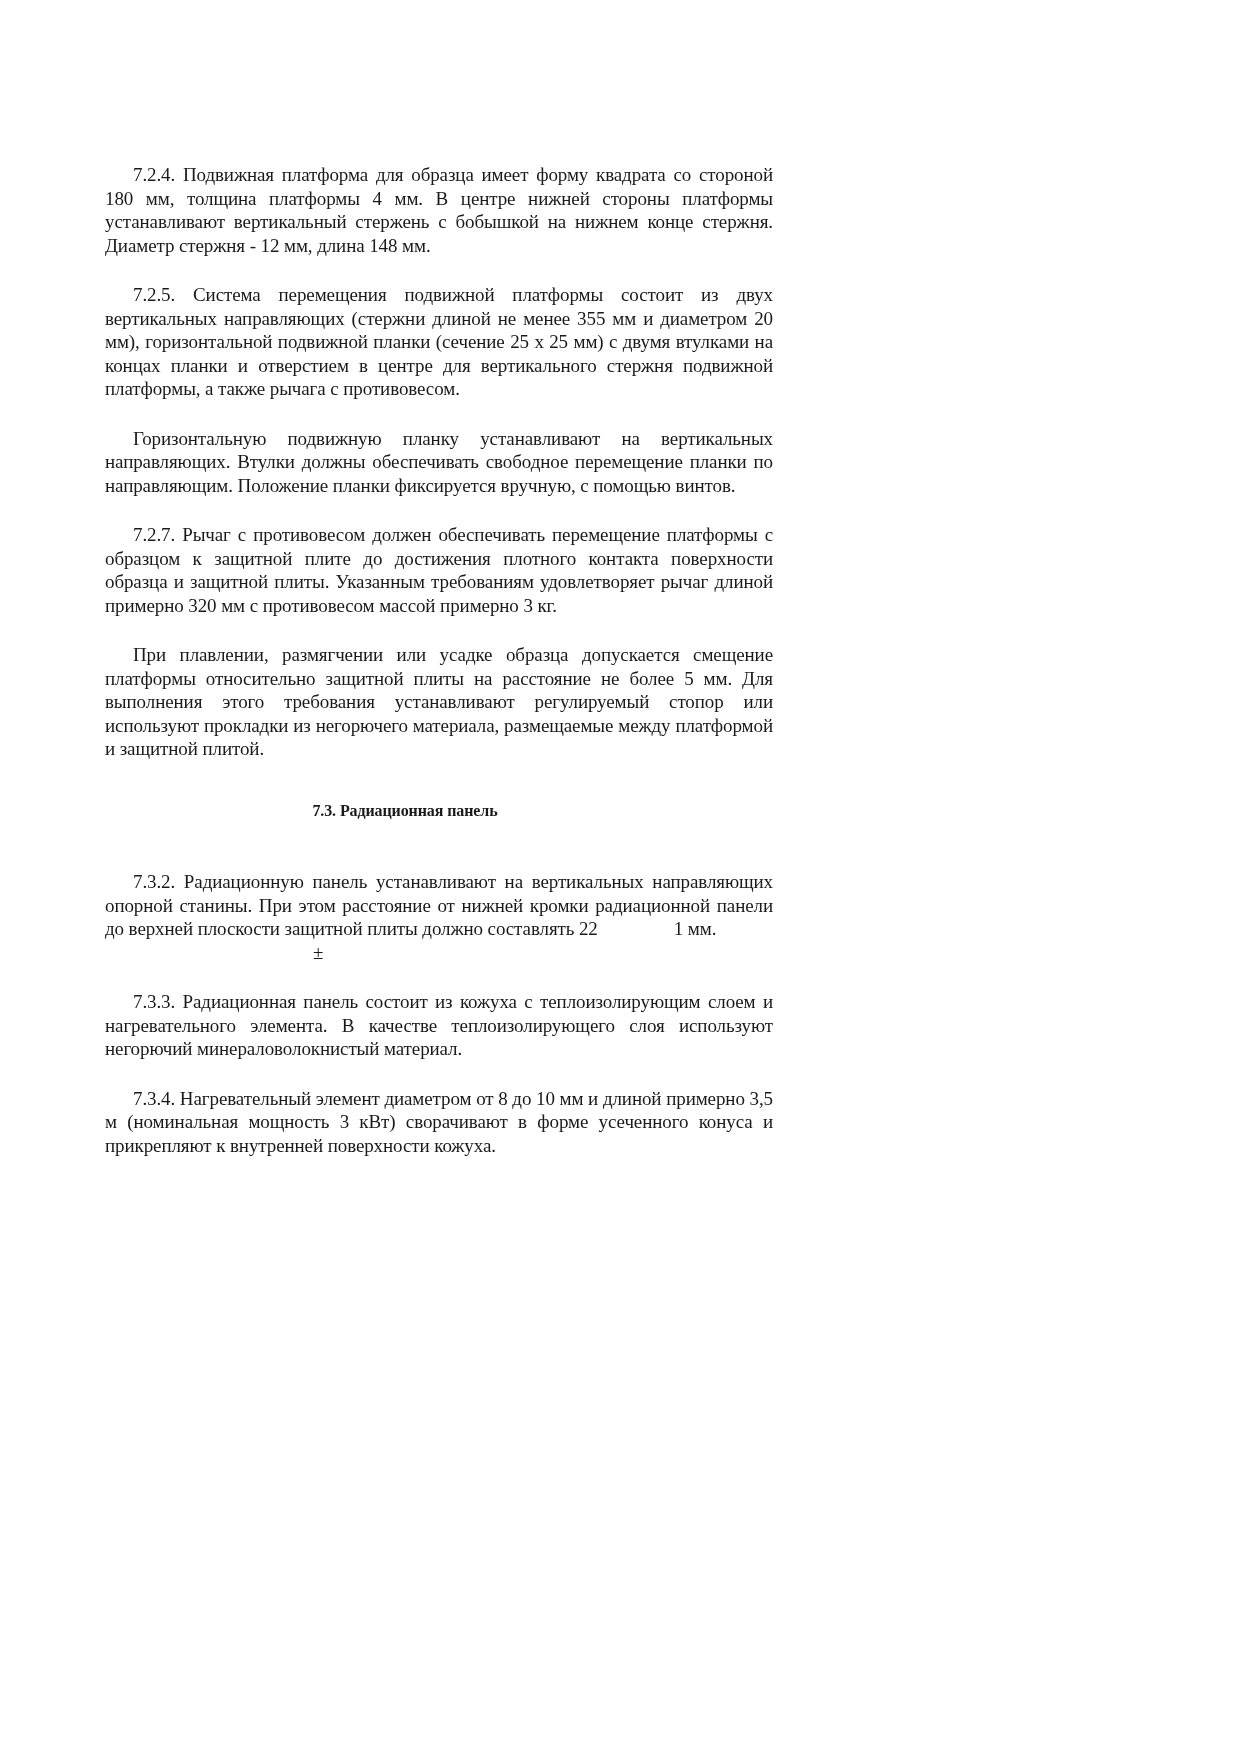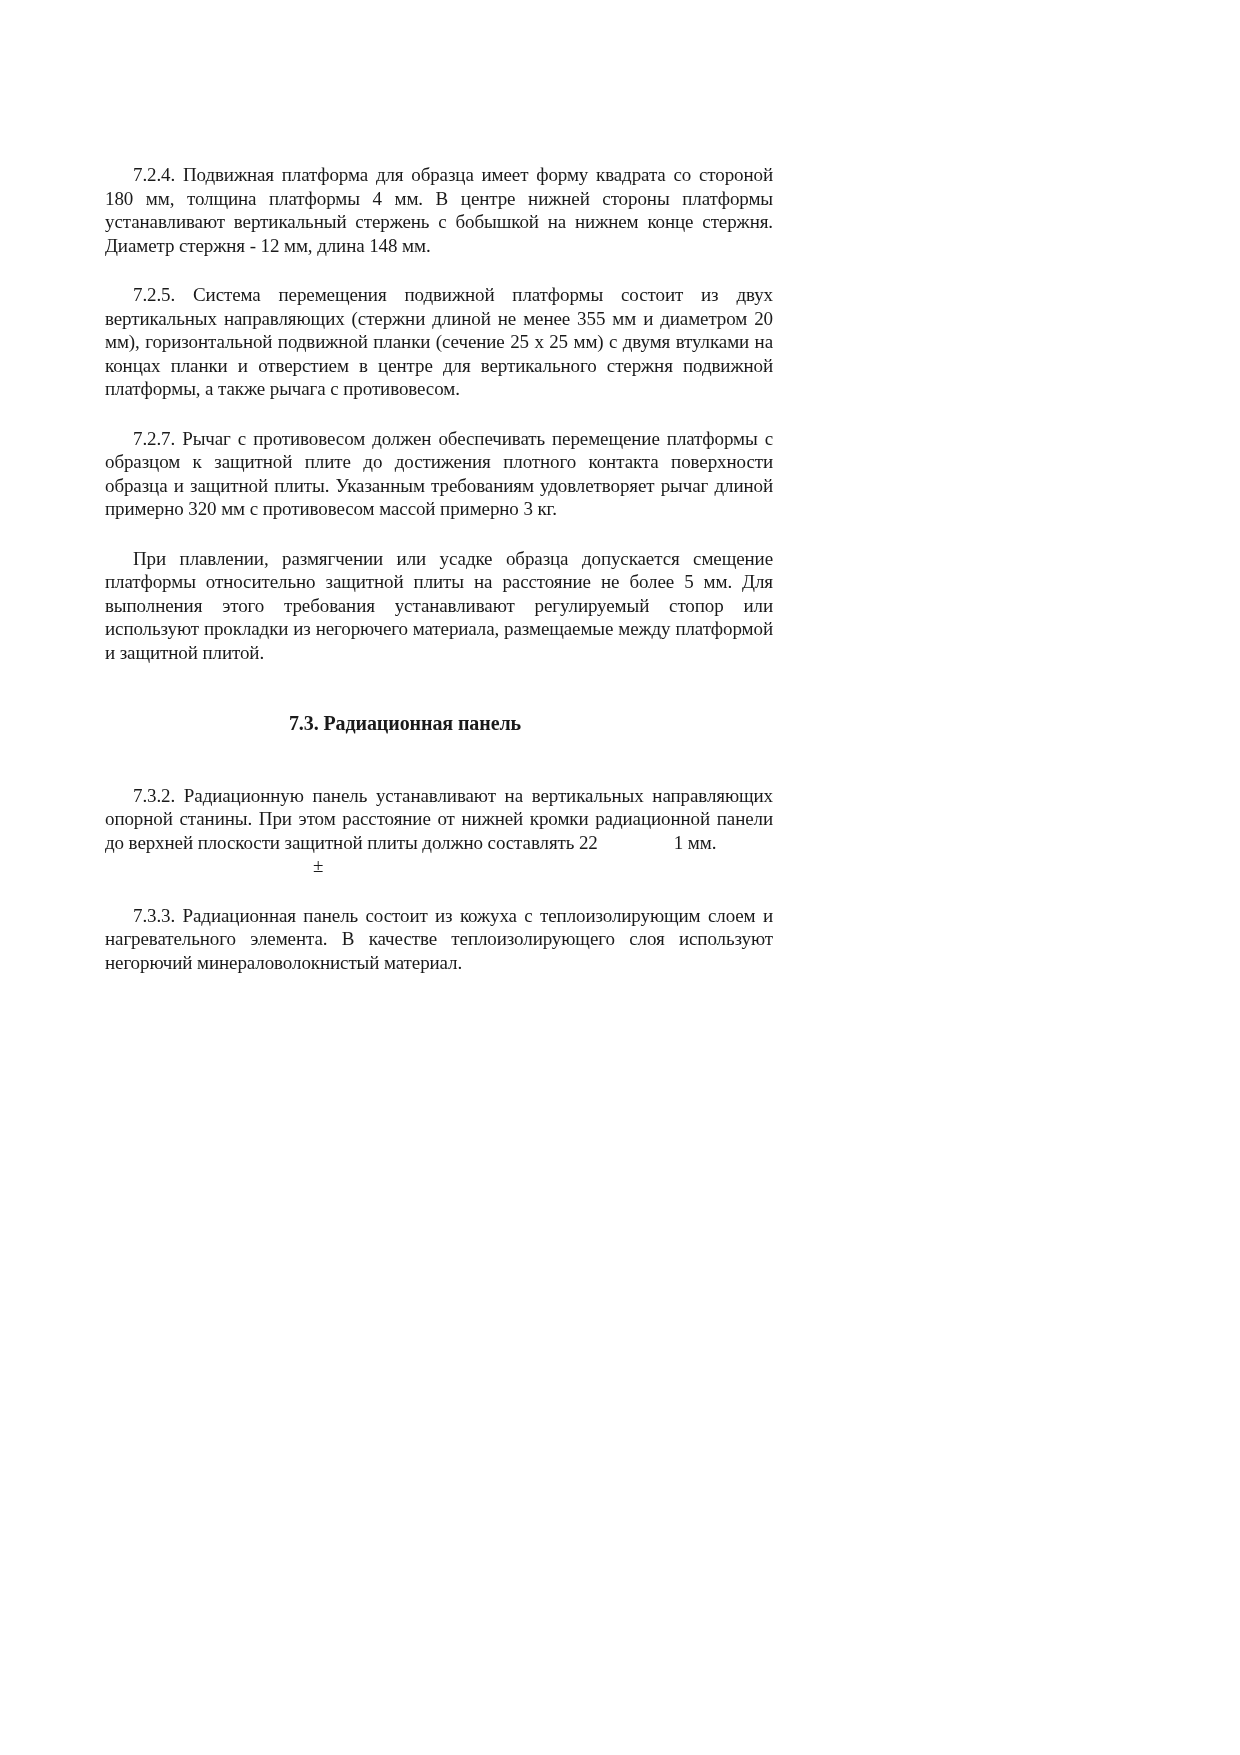--- a/index.html
+++ b/index.html
@@ -26,22 +26,22 @@
   .para {
     margin: 0 0 26px 0;
     font-size: 19px;
     line-height: 23.5px;
     text-align: justify;
     text-align-last: left;
     text-indent: 28px;
     letter-spacing: -0.1px;
   }
   .heading {
-    margin: 48px 68px 48px 0;
-    font-size: 20px;
+    margin: 38px 68px 48px 0;
+    font-size: 16px;
     line-height: 23.5px;
     font-weight: bold;
     text-align: center;
     text-indent: 0;
     letter-spacing: -0.1px;
   }
   .value-gap {
     display: inline-block;
     width: 76px;
   }
@@ -56,29 +56,31 @@
 <body>
 
 <div class="page">
   <div class="content">
 
     <p class="para">7.2.4. Подвижная платформа для образца имеет форму квадрата со стороной 180 мм, толщина платформы 4 мм. В центре нижней стороны платформы устанавливают вертикальный стержень с бобышкой на нижнем конце стержня. Диаметр стержня - 12 мм, длина 148 мм.</p>
 
     <p class="para">7.2.5. Система перемещения подвижной платформы состоит из двух вертикальных направляющих (стержни длиной не менее 355 мм и диаметром 20 мм), горизонтальной подвижной планки (сечение 25 х 25 мм) с двумя втулками на концах планки и отверстием в центре для вертикального стержня подвижной платформы, а также рычага с противовесом.</p>
 
 
+    <p class="para">Горизонтальную подвижную планку устанавливают на вертикальных направляющих. Втулки должны обеспечивать свободное перемещение планки по направляющим. Положение планки фиксируется вручную, с помощью винтов.</p>
 
 
     <p class="para">7.2.7. Рычаг с противовесом должен обеспечивать перемещение платформы с образцом к защитной плите до достижения плотного контакта поверхности образца и защитной плиты. Указанным требованиям удовлетворяет рычаг длиной примерно 320 мм с противовесом массой примерно 3 кг.</p>
 
     <p class="para">При плавлении, размягчении или усадке образца допускается смещение платформы относительно защитной плиты на расстояние не более 5 мм. Для выполнения этого требования устанавливают регулируемый стопор или используют прокладки из негорючего материала, размещаемые между платформой и защитной плитой.</p>
 
     <h2 class="heading">7.3. Радиационная панель</h2>
 
 
     <p class="para"><span>7.3.2. Радиационную панель устанавливают на вертикальных направляющих опорной станины. При этом расстояние от нижней кромки радиационной панели до верхней плоскости защитной плиты должно составлять 22</span><span class="value-gap"></span><span>1 мм.</span><span class="pm-line">±</span></p>
 
     <p class="para">7.3.3. Радиационная панель состоит из кожуха с теплоизолирующим слоем и нагревательного элемента. В качестве теплоизолирующего слоя используют негорючий минераловолокнистый материал.</p>
 
+    <p class="para">7.3.4. Нагревательный элемент диаметром от 8 до 10 мм и длиной примерно 3,5 м (номинальная мощность 3 кВт) сворачивают в форме усеченного конуса и прикрепляют к внутренней поверхности кожуха.</p>
 
 
   </div>
 </div>
 
 </body></html>

